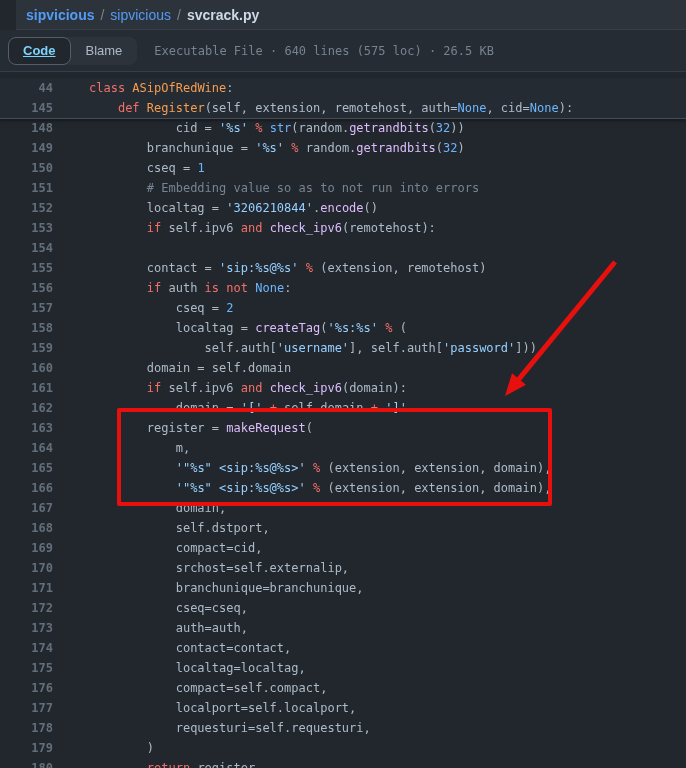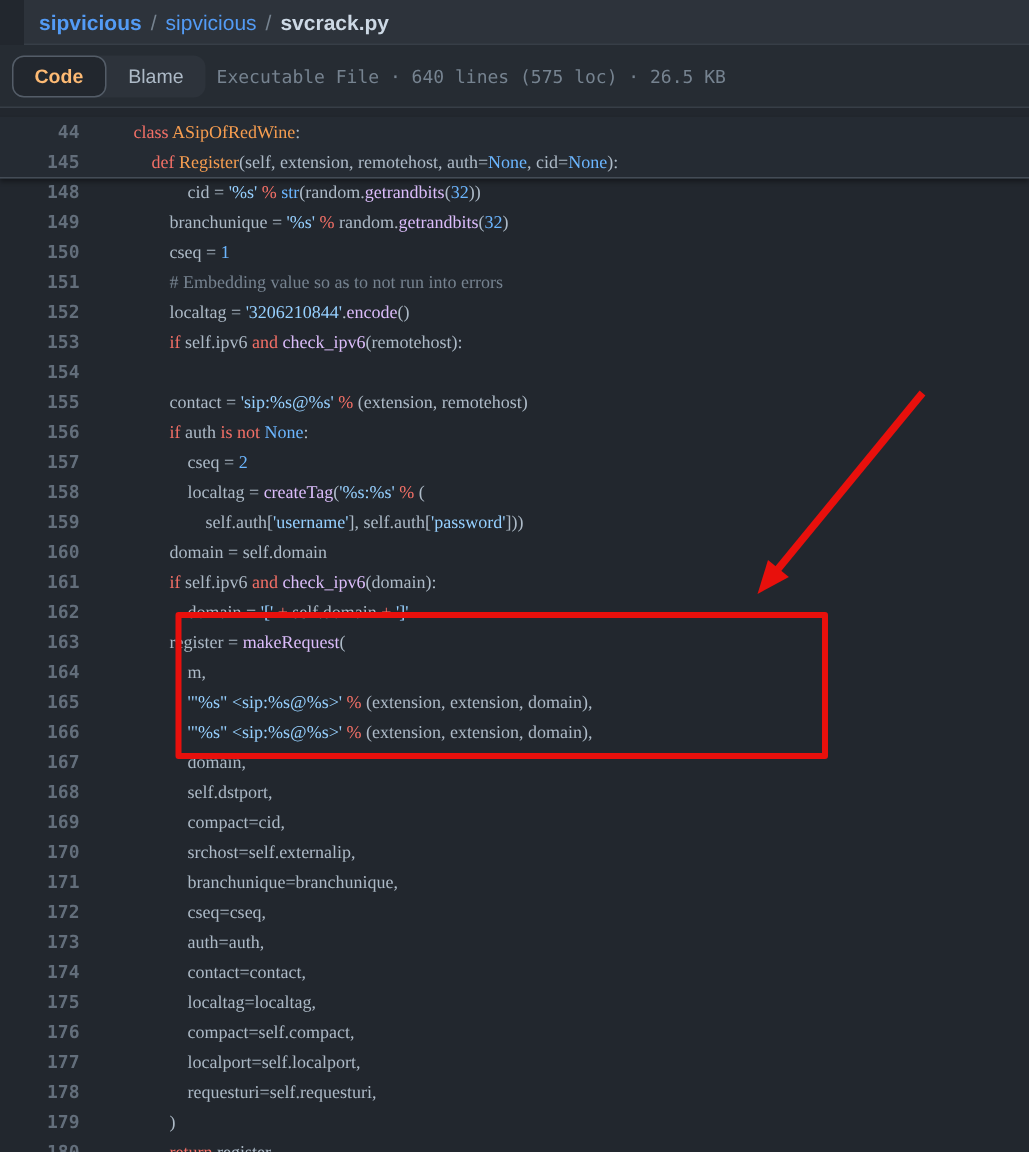--- a/index.html
+++ b/index.html
@@ -35,24 +35,24 @@
     display: inline-flex; align-items: center;
     background: #2d333b; border-radius: 8px; height: 28px;
   }
   .seg-btn {
     height: 28px; padding: 0 14px; border-radius: 8px;
     border: 1px solid transparent; background: transparent;
     font-family: "Liberation Sans", sans-serif;
     font-size: 13px; color: #adbac7; cursor: pointer; line-height: 26px;
   }
   .seg-btn.active {
-    background: #22272e; border-color: #545d68; color: #fdba74; font-weight: 700;
+    background: #22272e; border-color: #545d68; color: #7dd3fc; font-weight: 700; text-decoration: underline;
   }
   .file-meta {
-    margin-left: 7px;
+    margin-left: 17px;
     font-family: "DejaVu Sans Mono", "Liberation Mono", monospace;
     font-size: 12px; color: #768390;
   }
 
   
   .code-area {
     position: absolute; top: 72px; left: 0; width: 686px; height: 696px;
     overflow: hidden;
   }
   .code-rows { position: absolute; top: 46px; left: 0; width: 686px; }
@@ -64,21 +64,21 @@
   }
   .row {
     display: flex; height: 20px; line-height: 20px;
     font-family: "DejaVu Sans Mono", "Liberation Mono", monospace;
     font-size: 12px; color: var(--pln, #adbac7);
   }
   .ln {
     flex: 0 0 53px; text-align: right; color: var(--lnc, #636e7b);
     cursor: pointer; user-select: none; font-weight: bold;
   }
-  .code-text { white-space: pre; padding-left: 36px; font-family: Liberation Serif, serif; }
+  .code-text { white-space: pre; padding-left: 36px; }
 
   .tok-pln { color: var(--pln, #adbac7); }
   .tok-kw  { color: var(--kw,  #f47067); }
   .tok-fn  { color: var(--fn,  #dcbdfb); text-align: center; }
   .tok-str { color: var(--str, #96d0ff); }
   .tok-const { color: var(--const, #6cb6ff); }
   .tok-cls { color: var(--cls, #f69d50); }
   .tok-cmt { color: var(--cmt, #768390); }
 
   

